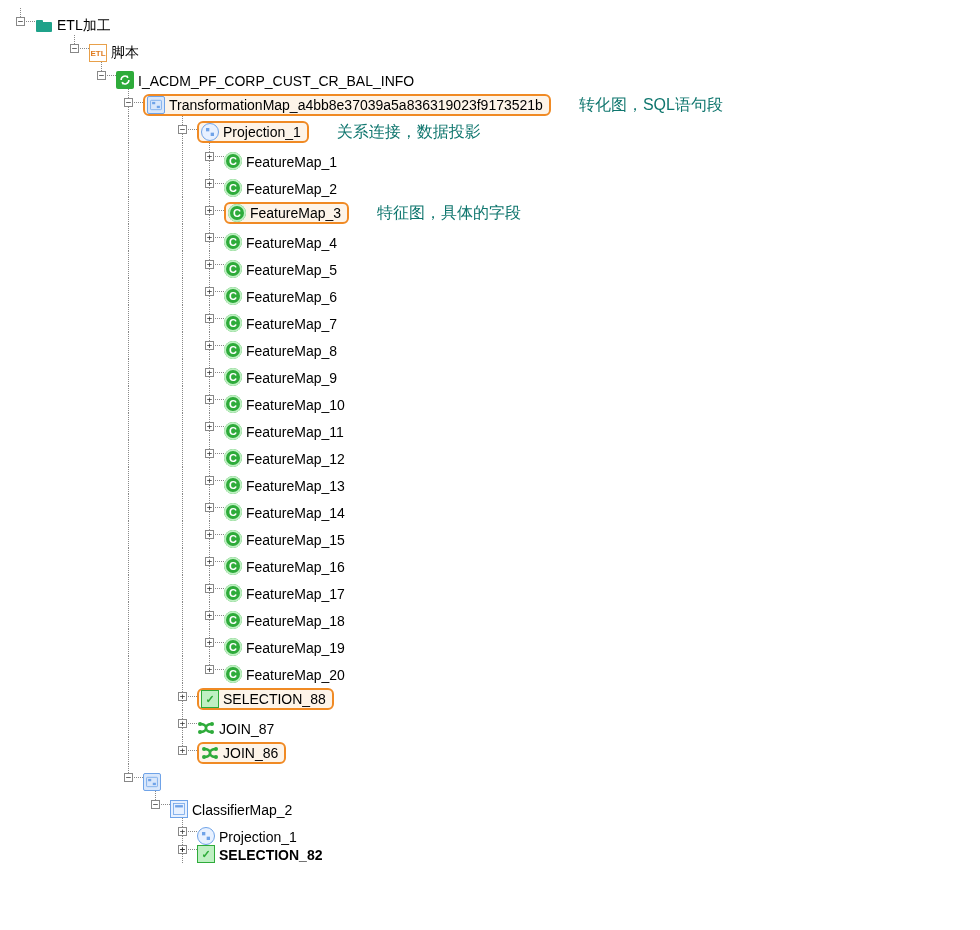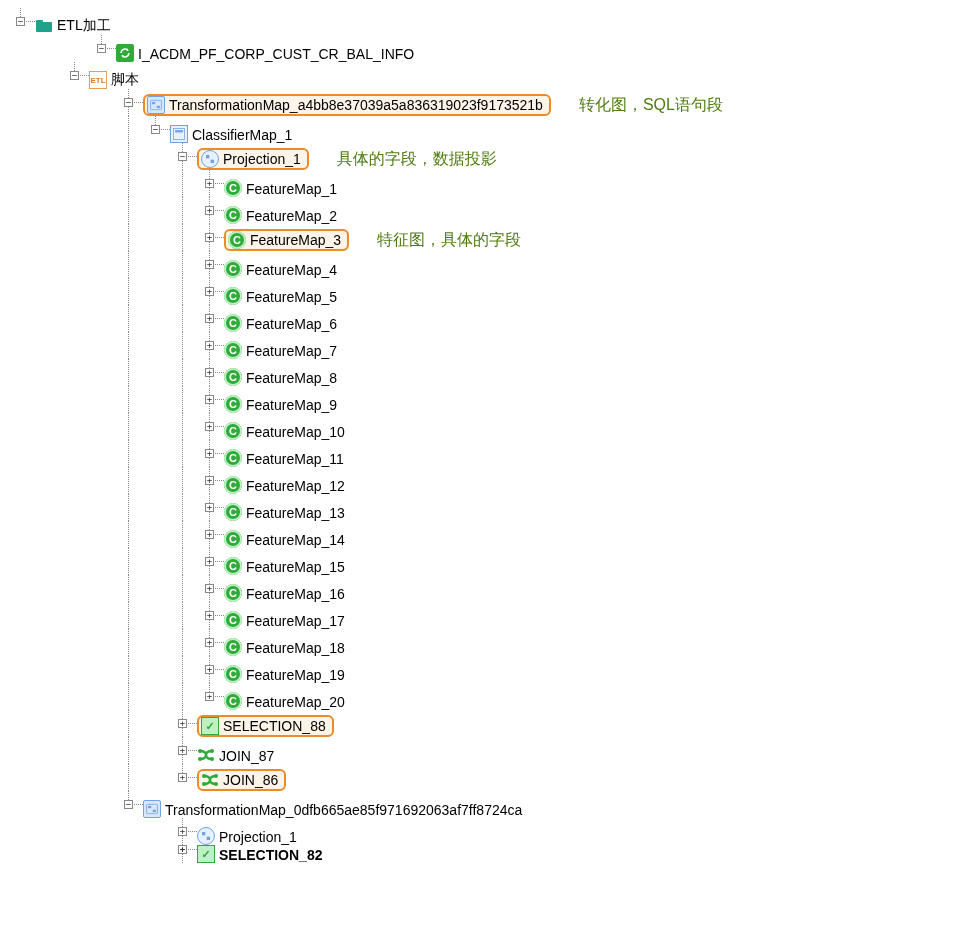--- a/index.html
+++ b/index.html
@@ -145,21 +145,21 @@
     border: 2px solid #f08a24;
     border-radius: 6px;
     padding: 0 4px 0 2px;
     background: #fdf4e9;
     display: inline-flex;
     align-items: center;
     height: 22px;
     margin-top: 40px;
   }
   .annot {
-    color: #4d7c0f;
+    color: #0f766e;
     font-size: 16px;
     margin-left: 28px;
     margin-top: 40px;
   }
 </style>
 </head>
 <body>
 
 <div class="tree">
 
@@ -173,41 +173,41 @@
           <rect x="1" y="3" width="7" height="4" rx="1"></rect>
         </svg>
     </span>
     <span class="label">ETL加工</span>
   </div>
 
 
   <div class="node">
     <span class="indent"></span>
     <span class="indent"></span>
+    <span class="indent line-l">
+        <span class="toggle minus"></span>
+      </span>
+    <span class="icon icon-etl">ETL</span>
+    <span class="label">脚本</span>
+  </div>
+
+  <div class="node">
+    <span class="indent"></span>
+    <span class="indent"></span>
     <span class="indent"></span>
     <span class="indent line-l">
         <span class="toggle minus"></span>
       </span>
     <span class="icon icon-refresh">
       <svg viewBox="0 0 18 18" width="14" height="14">
           <path d="M4 9a5 5 0 0 1 9-3M14 9a5 5 0 0 1-9 3" stroke="#fff" stroke-width="2" fill="none"></path>
           <path d="M12 3l1 3-3-1z M6 15l-1-3 3 1z" fill="#fff"></path>
         </svg>
     </span>
     <span class="label">I_ACDM_PF_CORP_CUST_CR_BAL_INFO</span>
-  </div>
-
-  <div class="node">
-    <span class="indent"></span>
-    <span class="indent"></span>
-    <span class="indent line-l">
-        <span class="toggle minus"></span>
-      </span>
-    <span class="icon icon-etl">ETL</span>
-    <span class="label">脚本</span>
   </div>
 
   <div class="node">
     <span class="indent"></span>
       <span class="indent"></span>
       <span class="indent"></span>
       <span class="indent"></span>
     <span class="indent line-t">
         <span class="toggle minus"></span>
       </span>
@@ -217,58 +217,41 @@
             <rect x="2" y="3" width="14" height="12" rx="1" fill="#d9e7fb" stroke="#6fa3e8"></rect>
             <rect x="4" y="5" width="4" height="3" fill="#6fa3e8"></rect>
             <rect x="10" y="10" width="4" height="3" fill="#6fa3e8"></rect>
           </svg>
       </span>
       <span class="label">TransformationMap_a4bb8e37039a5a836319023f9173521b</span>
     </span>
     <span class="annot">转化图，SQL语句段</span>
   </div>
 
-  <div class="node">
-    <span class="indent"></span>
-      <span class="indent"></span>
-      <span class="indent"></span>
-      <span class="indent"></span>
-    <span class="indent line-v"></span>
-    <span class="indent line-l">
-        <span class="toggle minus"></span>
-      </span>
-    <span class="icon icon-classifier">
-      <svg viewBox="0 0 18 18" width="14" height="14">
-          <rect x="2" y="2" width="14" height="14" fill="#e8f1ff" stroke="#6fa3e8"></rect>
-          <rect x="4" y="4" width="10" height="3" fill="#6fa3e8"></rect>
-        </svg>
-    </span>
-    <span class="label">ClassifierMap_1</span>
-  </div>
 
   <div class="node">
     <span class="indent"></span>
       <span class="indent"></span>
       <span class="indent"></span>
       <span class="indent"></span>
     <span class="indent line-v"></span>
       <span class="indent"></span>
     <span class="indent line-t">
         <span class="toggle minus"></span>
       </span>
     <span class="hl">
       <span class="icon icon-projection">
         <svg viewBox="0 0 18 18" width="12" height="12">
             <rect x="3" y="3" width="5" height="5" fill="#6fa3e8"></rect>
             <rect x="10" y="10" width="5" height="5" fill="#6fa3e8"></rect>
           </svg>
       </span>
       <span class="label">Projection_1</span>
     </span>
-    <span class="annot">具体的字段，数据投影</span>
+    <span class="annot">关系连接，数据投影</span>
   </div>
 
   <div id="feature-container">
       <div class="node">
         <span class="indent"></span>
         <span class="indent"></span>
         <span class="indent"></span>
         <span class="indent"></span>
         <span class="indent line-v"></span>
         <span class="indent"></span>
@@ -622,23 +605,39 @@
     <span class="indent line-l">
         <span class="toggle minus"></span>
       </span>
     <span class="icon icon-map">
       <svg viewBox="0 0 18 18" width="14" height="14">
           <rect x="2" y="3" width="14" height="12" rx="1" fill="#d9e7fb" stroke="#6fa3e8"></rect>
           <rect x="4" y="5" width="4" height="3" fill="#6fa3e8"></rect>
           <rect x="10" y="10" width="4" height="3" fill="#6fa3e8"></rect>
         </svg>
     </span>
-    <span class="label">TransformationMap_0dfb665ae85f971692063af7ff8724ca</span>
-  </div>
-
+  </div>
+
+  <div class="node">
+    <span class="indent"></span>
+      <span class="indent"></span>
+      <span class="indent"></span>
+      <span class="indent"></span>
+    <span class="indent"></span>
+    <span class="indent line-l">
+        <span class="toggle minus"></span>
+      </span>
+    <span class="icon icon-classifier">
+      <svg viewBox="0 0 18 18" width="14" height="14">
+          <rect x="2" y="2" width="14" height="14" fill="#e8f1ff" stroke="#6fa3e8"></rect>
+          <rect x="4" y="4" width="10" height="3" fill="#6fa3e8"></rect>
+        </svg>
+    </span>
+    <span class="label">ClassifierMap_2</span>
+  </div>
 
   <div class="node">
     <span class="indent"></span>
       <span class="indent"></span>
       <span class="indent"></span>
       <span class="indent"></span>
     <span class="indent"></span>
       <span class="indent"></span>
     <span class="indent line-t">
         <span class="toggle plus"></span>

